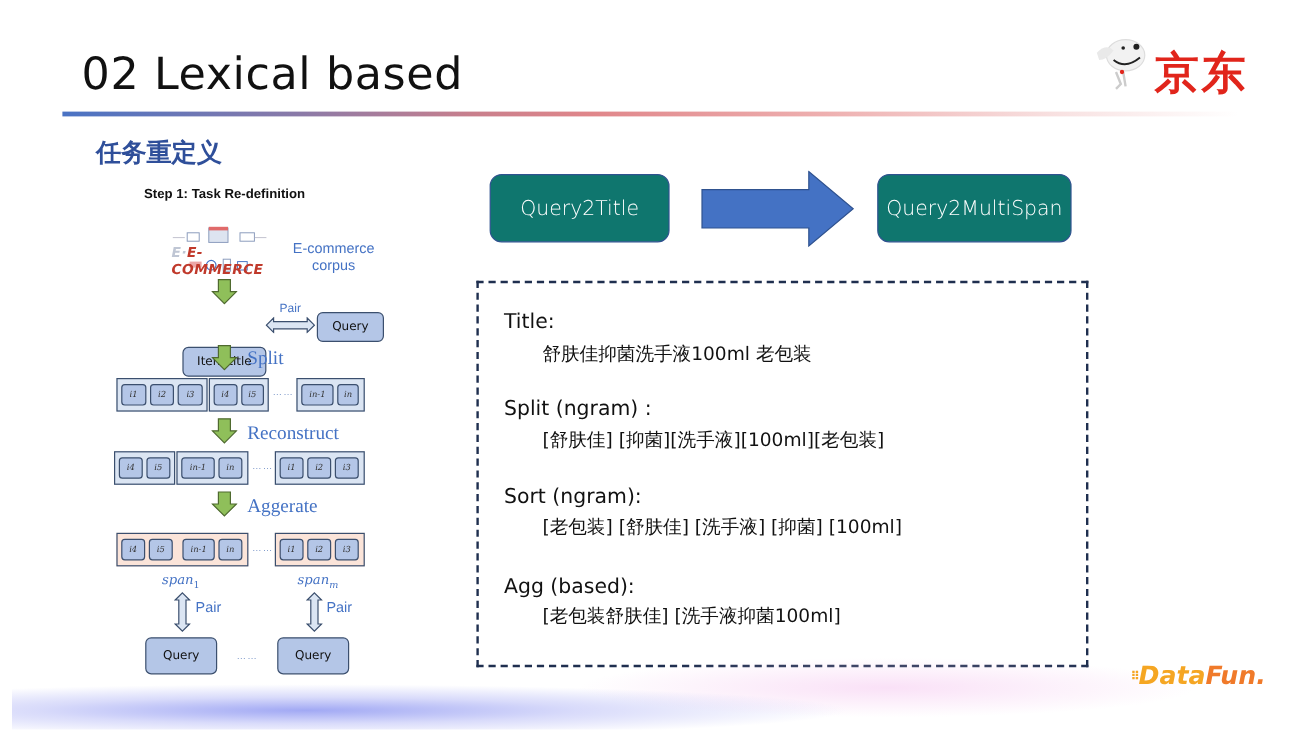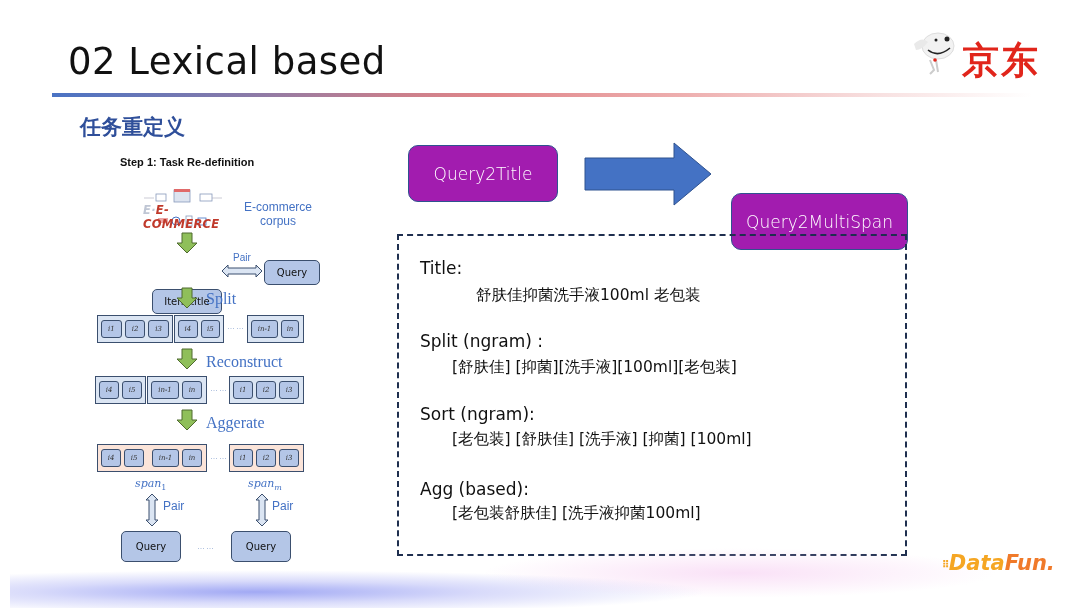--- a/index.html
+++ b/index.html
@@ -47,26 +47,26 @@
   .group.pink { background: #fbe4d9; }
   .tok {
     background: #b4c6e7; border: 1px solid #3b4f6e; border-radius: 3px; height: 18px;
     display: flex; align-items: center; justify-content: center;
     font-family: "DejaVu Serif", serif; font-style: italic; font-size: 7px; color: #333;
     box-sizing: border-box;
   }
 
   
   .big-box {
-    left: 408px; top: 145px; width: 150px; height: 57px; background: #a21caf;
+    left: 408px; top: 145px; width: 150px; height: 57px; background: #0f766e;
     border: 1px solid #2f528f; border-radius: 10px; color: #fff; font-size: 17px;
     display: flex; align-items: center; justify-content: center; box-sizing: border-box;
     font-family: "DejaVu Sans", sans-serif; font-weight: 300;
   }
-  .big-box.right { left: 731px; width: 177px; margin-top: 48px; }
+  .big-box.right { left: 731px; width: 162px; }
   .big-arrow { left: 584px; top: 142px; width: 128px; height: 64px; }
 
   .dashed {
     left: 397px; top: 234px; width: 510px; height: 322px;
     border: 2px dashed #1f2f4f; box-sizing: border-box;
   }
   .item-head { position: absolute; left: 420px; font-size: 17px; color: #111; font-family: "DejaVu Sans", sans-serif; }
   .item-body { position: absolute; left: 452px; font-size: 15.5px; color: #111; font-family: "DejaVu Sans", sans-serif; }
 
   
@@ -208,21 +208,21 @@
 <div class="flow-box" style="left:231px;top:531px;width:58px;height:29px;">Query</div>
 
 <div class="abs big-box">Query2Title</div>
 <svg class="abs big-arrow" viewBox="0 0 128 64">
   <path d="M1 16 H90 V1 L127 32 L90 63 V48 H1 Z" fill="#4472c4" stroke="#2f528f" stroke-width="1"></path>
 </svg>
 <div class="abs big-box right">Query2MultiSpan</div>
 
 <div class="abs dashed"></div>
 <div class="item-head" style="top:258px;">Title:</div>
-<div class="item-body" style="top:285px;margin-left:24px;">舒肤佳抑菌洗手液100ml 老包装</div>
+<div class="item-body" style="top:285px;">舒肤佳抑菌洗手液100ml 老包装</div>
 <div class="item-head" style="top:331px;">Split (ngram) :</div>
 <div class="item-body" style="top:357px;">[舒肤佳] [抑菌][洗手液][100ml][老包装]</div>
 <div class="item-head" style="top:404px;">Sort (ngram):</div>
 <div class="item-body" style="top:429px;">[老包装] [舒肤佳] [洗手液] [抑菌] [100ml]</div>
 <div class="item-head" style="top:479px;">Agg (based):</div>
 <div class="item-body" style="top:503px;">[老包装舒肤佳] [洗手液抑菌100ml]</div>
 
 <div class="abs footer-wave2"></div>
 <div class="abs footer-wave"></div>
 <div class="abs datafun">

